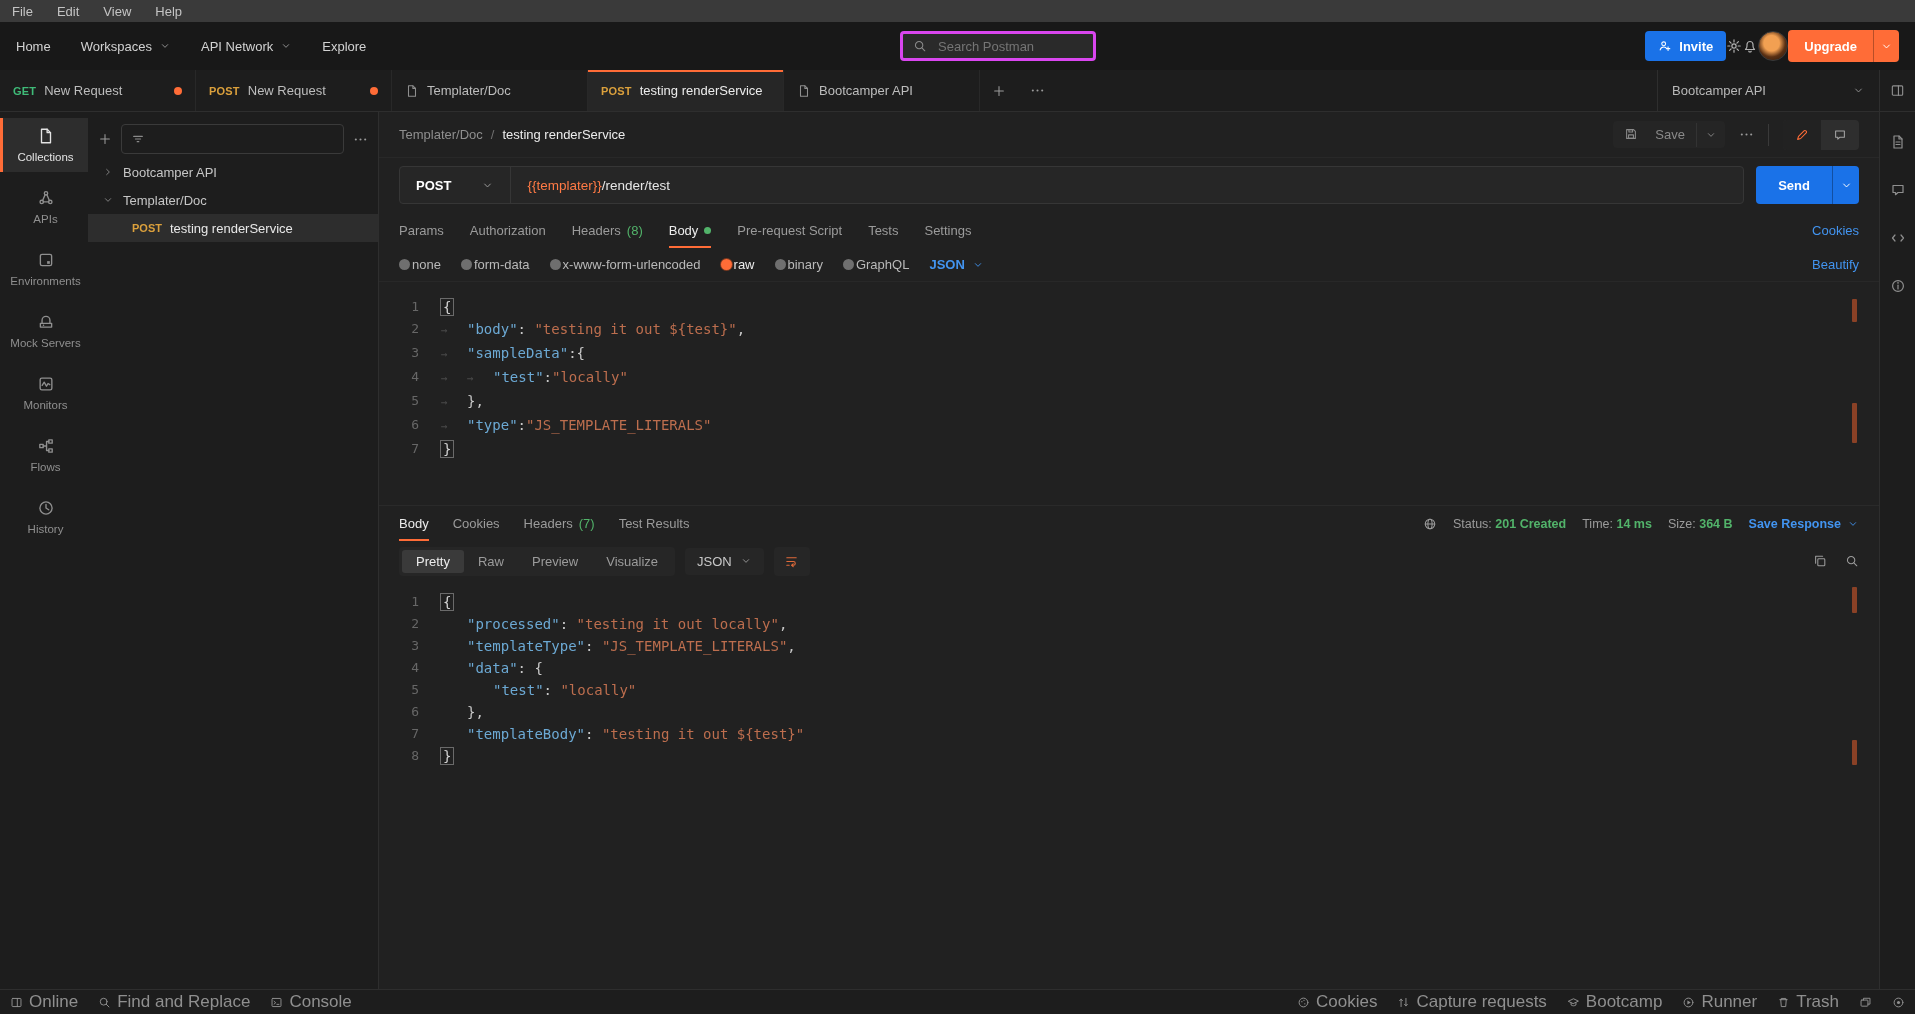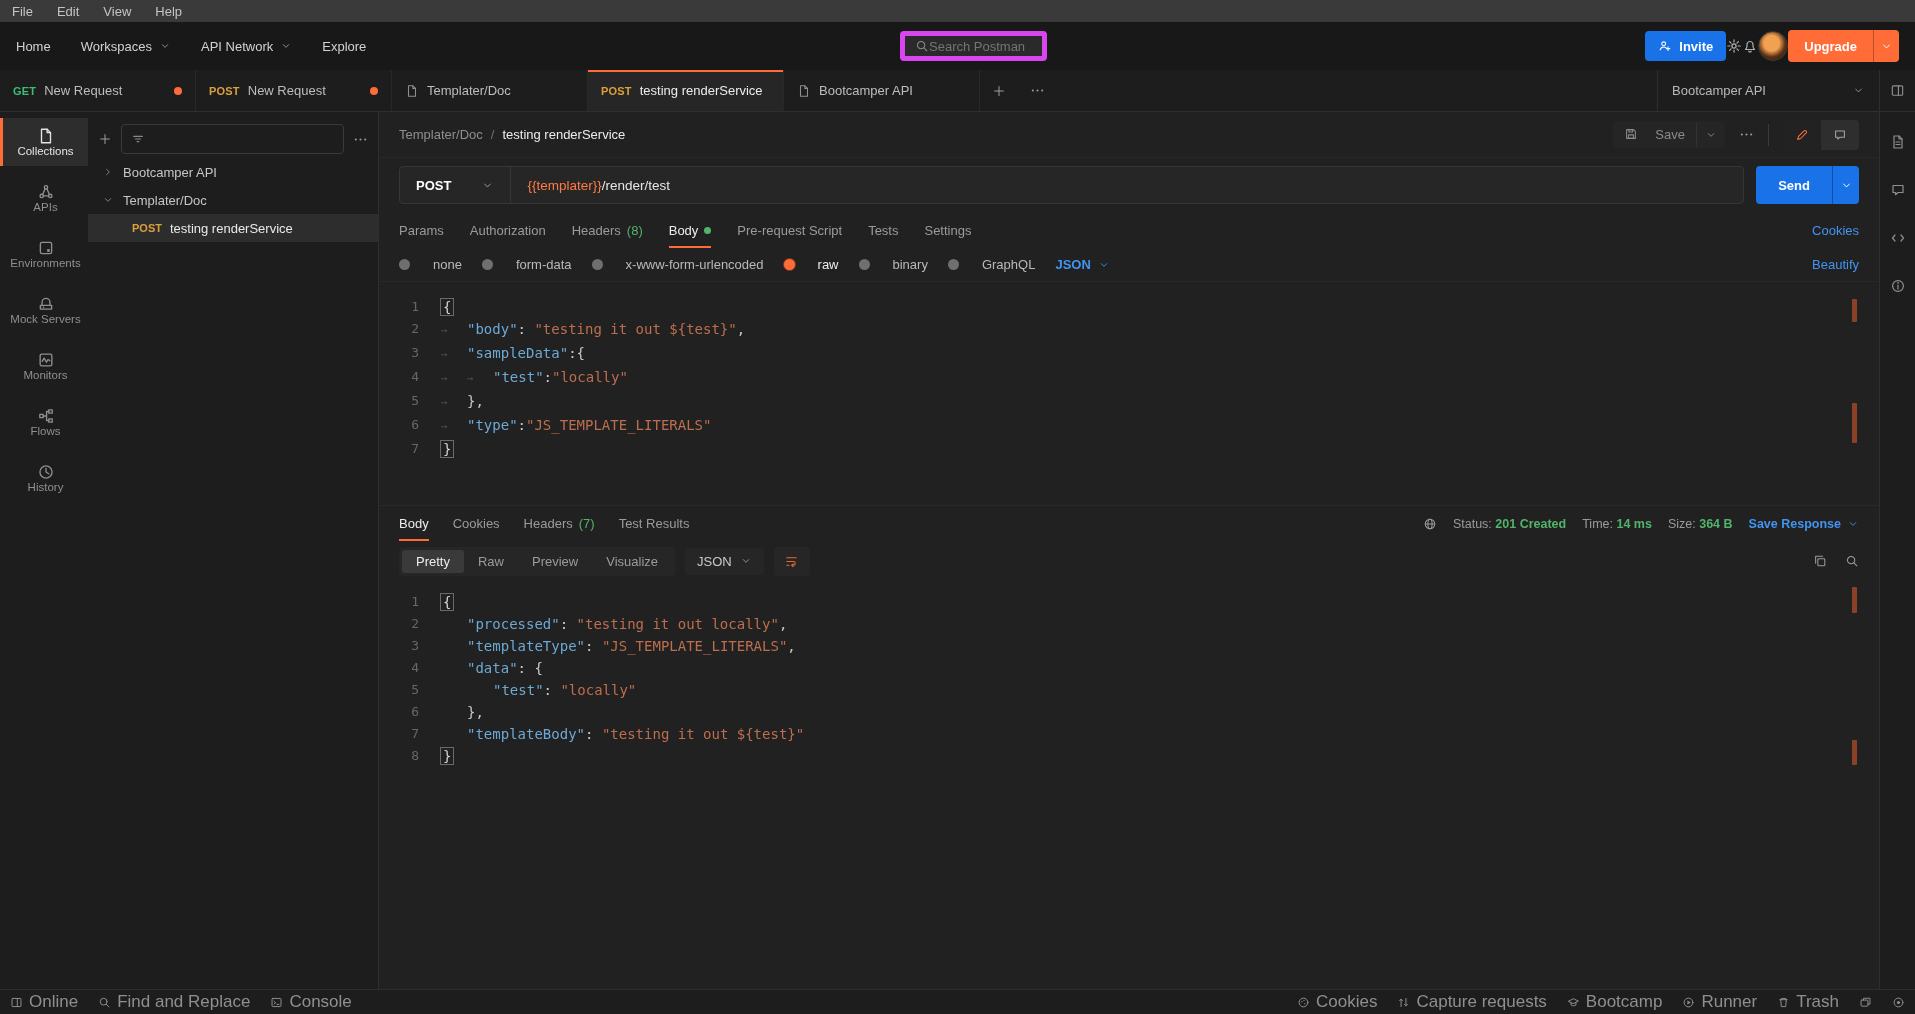--- a/index.html
+++ b/index.html
@@ -17,21 +17,21 @@
   .ico svg{display:block}
 
   
   .menubar{height:22px;background:#3a3a3a;display:flex;align-items:center;gap:24px;padding:0 12px;color:#c4c4c4;flex:none}
   .menubar span{cursor:default}
 
   
   .header{height:48px;background:var(--bg0);display:flex;align-items:center;padding:0 16px;position:relative;flex:none}
   .hnav{display:flex;align-items:center;gap:30px;color:#d2d2d2}
   .hnav .nav-item{display:flex;align-items:center;gap:7px;cursor:pointer}
-  .hsearch{position:absolute;left:900px;width:147px;height:30px;background:#2a2a2a;border:5px solid #d946ef;border-radius:4px;display:flex;align-items:center;gap:0;padding:0 10px;color:#8a8a8a}
+  .hsearch{position:absolute;left:900px;width:196px;height:30px;background:#2a2a2a;border:3px solid #d946ef;border-radius:4px;display:flex;align-items:center;gap:11px;padding:0 10px;color:#8a8a8a}
   .hsearch input{background:transparent;border:none;outline:none;color:#8a8a8a;width:130px;font:13px "Liberation Sans",sans-serif}
   .hright{margin-left:auto;display:flex;align-items:center;}
   .invite{height:30px;background:var(--blue);border-radius:4px;display:flex;align-items:center;gap:7px;padding:0 13px;color:#fff;font-weight:600;cursor:pointer}
   .hicon{color:#b0b0b0;cursor:pointer}
   .avatar{width:30px;height:30px;border-radius:50%;background:radial-gradient(circle at 45% 40%, #f2a052 0 34%, #5a3014 60%, #23150b 100%);border:1px solid #3a3a3a;cursor:pointer}
   .upgrade{height:32px;display:flex;border-radius:4px;overflow:hidden;background:var(--accent);color:#fff;font-weight:600;cursor:pointer}
   .upgrade .u-main{display:flex;align-items:center;padding:0 16px}
   .upgrade .u-chev{width:26px;display:flex;align-items:center;justify-content:center;border-left:1px solid rgba(0,0,0,.28)}
 
   
@@ -47,21 +47,21 @@
   .rtab .dirty{width:8px;height:8px;border-radius:50%;background:var(--accent)}
   .rtab.active{background:#262626;box-shadow:inset 0 2px 0 0 var(--accent);color:#ececec}
   .tabbtn{width:38px;display:flex;align-items:center;justify-content:center;color:#9b9b9b;cursor:pointer}
   .envsel{width:222px;flex:none;border-left:1px solid var(--border);display:flex;align-items:center;justify-content:space-between;padding:0 14px;color:#b9b9b9;cursor:pointer}
   .railcell{width:36px;flex:none;border-left:1px solid var(--border);display:flex;align-items:center;justify-content:center;color:#8f8f8f;cursor:pointer}
 
   
   .main{flex:1;display:flex;min-height:0}
   .sidebar{width:379px;flex:none;display:flex;border-right:1px solid var(--border);background:var(--bg1)}
   .rail{width:88px;flex:none;display:flex;flex-direction:column;padding-top:6px}
-  .rail-item{display:flex;flex-direction:column;align-items:center;gap:0;padding:9px 0;margin-bottom:8px;color:#8f8f8f;font-size:11.5px;border-left:3px solid transparent;cursor:pointer}
+  .rail-item{display:flex;flex-direction:column;align-items:center;gap:6px;padding:9px 0;margin-bottom:8px;color:#8f8f8f;font-size:11.5px;border-left:3px solid transparent;cursor:pointer}
   .rail-item.active{background:#2d2d2d;border-left-color:var(--accent);color:#e4e4e4}
   .tree{flex:1;display:flex;flex-direction:column;padding-top:8px;min-width:0}
   .tree-toolbar{display:flex;align-items:center;gap:9px;height:38px;padding:0 10px;flex:none}
   .tsearch{flex:1;height:30px;border:1px solid var(--border2);border-radius:4px;display:flex;align-items:center;gap:8px;padding:0 9px;color:#8a8a8a}
   .tsearch input{background:transparent;border:none;outline:none;width:100%;color:#bbb;font:13px "Liberation Sans",sans-serif}
   .titem{height:28px;display:flex;align-items:center;gap:9px;padding:0 10px 0 14px;color:#c6c6c6;cursor:pointer;white-space:nowrap}
   .titem .chev{color:#8a8a8a}
   .titem.req{padding-left:44px;gap:8px}
   .titem.req .m{font-size:11px;font-weight:700;color:var(--post)}
   .titem.selected{background:#2d2d2d;color:#e8e8e8}
@@ -98,21 +98,21 @@
   .reqtabs{height:36px;flex:none;display:flex;align-items:stretch;gap:26px;padding:0 20px;color:#9b9b9b}
   .reqtab{display:flex;align-items:center;gap:6px;cursor:pointer}
   .reqtab.active{color:#ececec;box-shadow:inset 0 -2px 0 0 var(--accent)}
   .cnt{color:var(--green)}
   .gdot{width:7px;height:7px;border-radius:50%;background:var(--green)}
   .linkish{color:var(--link);cursor:pointer}
   .reqtabs .right{margin-left:auto;display:flex;align-items:center}
 
   
   .modes{height:34px;flex:none;display:flex;align-items:center;gap:20px;padding:0 20px;border-bottom:1px solid #282828;color:#b9b9b9}
-  .mode{display:flex;align-items:center;gap:23px;cursor:pointer}
+  .mode{display:flex;align-items:center;gap:2px;cursor:pointer}
   .radio{width:11px;height:11px;border-radius:50%;background:#6f6f6f}
   .mode.selected .radio{background:var(--accent);box-shadow:0 0 0 1px #7e3a20}
   .mode.selected{color:#ececec}
   .langdd{display:flex;align-items:center;gap:7px;color:var(--link);font-weight:600;cursor:pointer}
   .modes .right{margin-left:auto}
 
   
   .editor{position:relative;font-family:"DejaVu Sans Mono",monospace;font-size:14px;line-height:22px;color:#c9c9c9}
   #req-editor{height:223px;flex:none;padding-top:14px}
   #resp-editor{flex:1;padding-top:10px;min-height:0}

